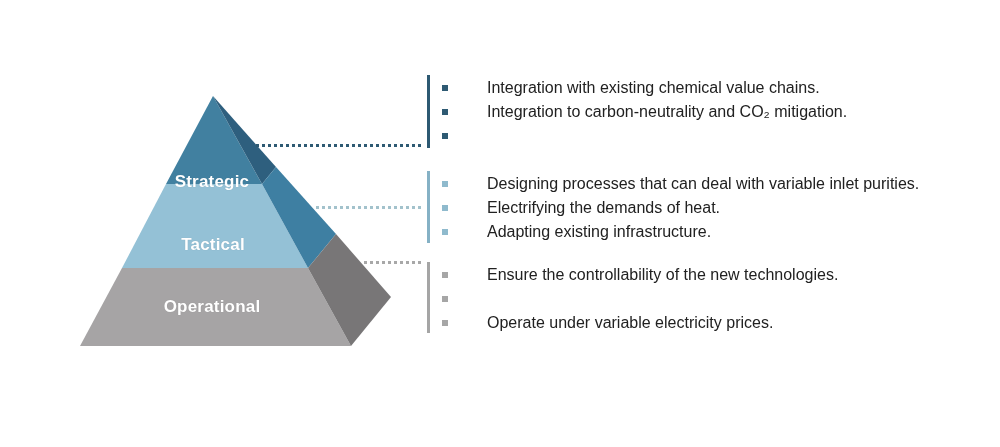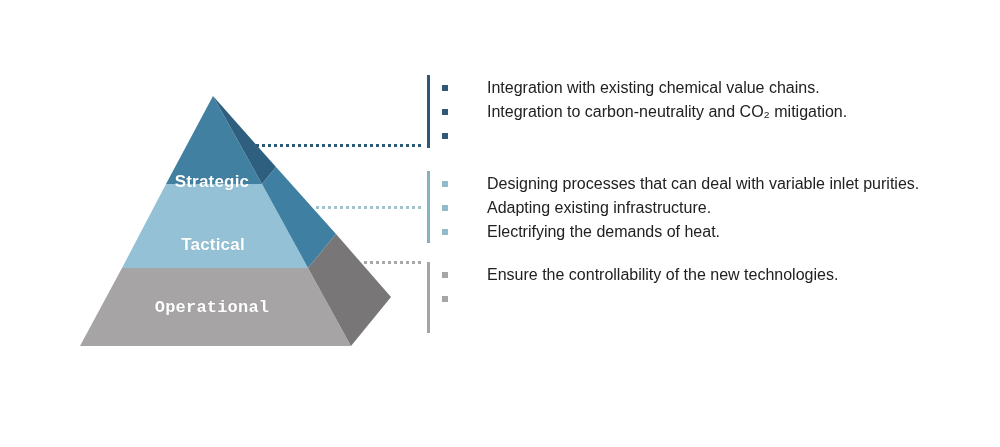--- a/index.html
+++ b/index.html
@@ -21,21 +21,21 @@
     transform: translate(-50%, -50%);
     color: #ffffff;
     font-weight: bold;
     font-size: 17px;
     letter-spacing: 0.2px;
     white-space: nowrap;
     text-shadow: 0 0 1px rgba(0,0,0,0.15);
   }
   .lbl-strategic   { left: 212px; top: 170px; margin-top: 12px; }
   .lbl-tactical    { left: 213px; top: 229px; margin-top: 16px; }
-  .lbl-operational { left: 212px; top: 307px; font-family: Liberation Mono, monospace; }
+  .lbl-operational { left: 212px; top: 307px; }
 
   .dotline { position: absolute; height: 3px; }
   .dot-1 { left: 256px; top: 144px; width: 168px;
            background: repeating-linear-gradient(to right, #2e5a73 0 3px, transparent 3px 6px); }
   .dot-2 { left: 316px; top: 206px; width: 108px;
            background: repeating-linear-gradient(to right, #a3c2cc 0 3px, transparent 3px 6px); }
   .dot-3 { left: 364px; top: 261px; width: 60px;
            background: repeating-linear-gradient(to right, #a8a8a8 0 3px, transparent 3px 6px); }
 
   .group { position: absolute; left: 427px; width: 560px; }
@@ -114,35 +114,39 @@
 
   <div class="group grp-2">
     <div class="vbar"></div>
     <ul class="items">
       <li>
         <span class="sq"></span>
         <span class="txt">Designing processes that can deal with variable inlet purities.</span>
       </li>
       <li>
         <span class="sq"></span>
-        <span class="txt">Adapting existing infrastructure.</span>
+        <span class="txt">Electrifying the demands of heat.</span>
       </li>
       <li>
         <span class="sq"></span>
-        <span class="txt">Electrifying the demands of heat.</span>
+        <span class="txt">Adapting existing infrastructure.</span>
       </li>
     </ul>
   </div>
 
   <div class="group grp-3">
     <div class="vbar"></div>
     <ul class="items">
       <li>
         <span class="sq"></span>
         <span class="txt">Ensure the controllability of the new technologies.</span>
       </li>
       <li>
         <span class="sq"></span>
       </li>
+      <li>
+        <span class="sq"></span>
+        <span class="txt">Operate under variable electricity prices.</span>
+      </li>
     </ul>
   </div>
 
 </div>
 
 </body></html>

